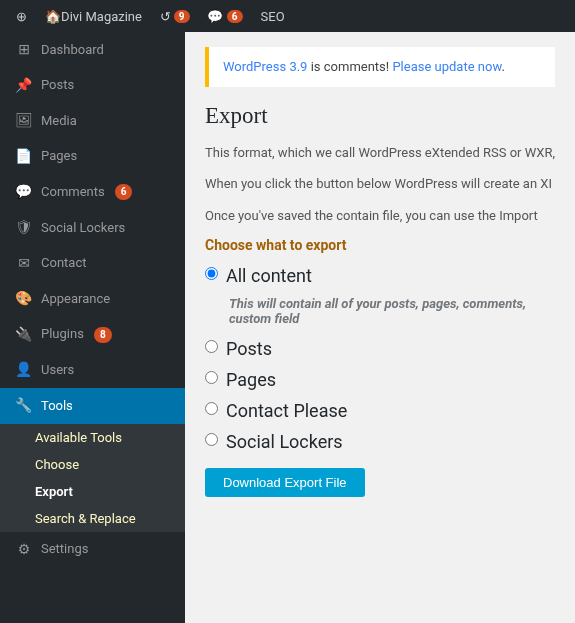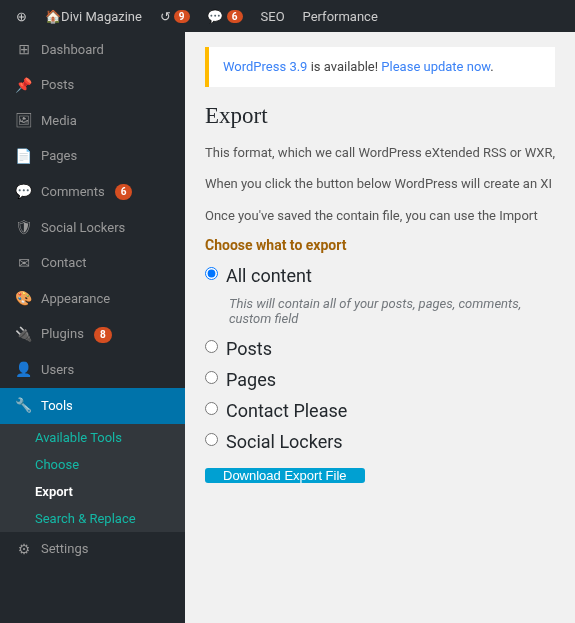--- a/index.html
+++ b/index.html
@@ -73,21 +73,21 @@
       padding: 1px 6px;
       font-size: 10px;
       font-weight: bold;
       margin-left: 2px;
     }
 
     
     .submenu { list-style: none; background: #32373c; }
     .submenu-item {
       padding: 6px 10px 6px 35px;
-      color: #14b8a6;
+      color: #fef9c3;
       cursor: pointer;
       font-size: 13px;
     }
     .submenu-item.active { color: #fff; font-weight: 600; }
 
     
     #main-content {
       flex: 1;
       background: #f1f1f1;
       overflow-y: auto;
@@ -134,27 +134,28 @@
       gap: 8px;
     }
     .radio-option input[type="radio"] { margin-top: 2px; cursor: pointer; }
     .radio-label { color: #23282d; font-size: 18px; cursor: pointer; }
     .all-content-desc {
       color: #72777c;
       font-style: italic;
       font-size: 13px;
       margin-bottom: 12px;
       margin-left: 24px;
+      font-weight: bold;
     }
 
     .download-btn {
       background: #00a0d2;
       color: #fff;
       border: none;
-      padding: 0 18px;
+      padding: 7px 18px;
       font-size: 13px;
       cursor: pointer;
       border-radius: 3px;
     }
   </style>
 </head>
 <body>
 
 <div id="wpadminbar">
   <div class="adminbar-item">
@@ -172,23 +173,20 @@
   </div>
   <div class="adminbar-item">
     <span class="adminbar-badge">
       <span>💬</span>
       <span class="badge-count">6</span>
     </span>
   </div>
   <div class="adminbar-item">
     <span>SEO</span>
   </div>
-  <div class="adminbar-item">
-    <span>Performance</span>
-  </div>
 </div>
 
 <div class="layout">
 
   <nav id="sidebar">
     <ul class="sidebar-menu">
       <li class="sidebar-item">
         <span class="menu-icon">⊞</span>
         <span>Dashboard</span>
       </li>
@@ -256,21 +254,21 @@
         <span class="menu-icon">⚙</span>
         <span>Settings</span>
       </li>
     </ul>
   </nav>
 
   <main id="main-content">
 
     
     <div class="update-notice">
-      <a href="#">WordPress 3.9</a><span> is available! </span><a href="#">Please update now</a><span>.</span>
+      <a href="#">WordPress 3.9</a><span> is comments! </span><a href="#">Please update now</a><span>.</span>
     </div>
 
     
     <h1 class="page-title">Export</h1>
 
     
     <p class="page-description">This format, which we call WordPress eXtended RSS or WXR,</p>
     <p class="page-description">When you click the button below WordPress will create an XI</p>
     <p class="page-description">Once you've saved the contain file, you can use the Import</p>
 

